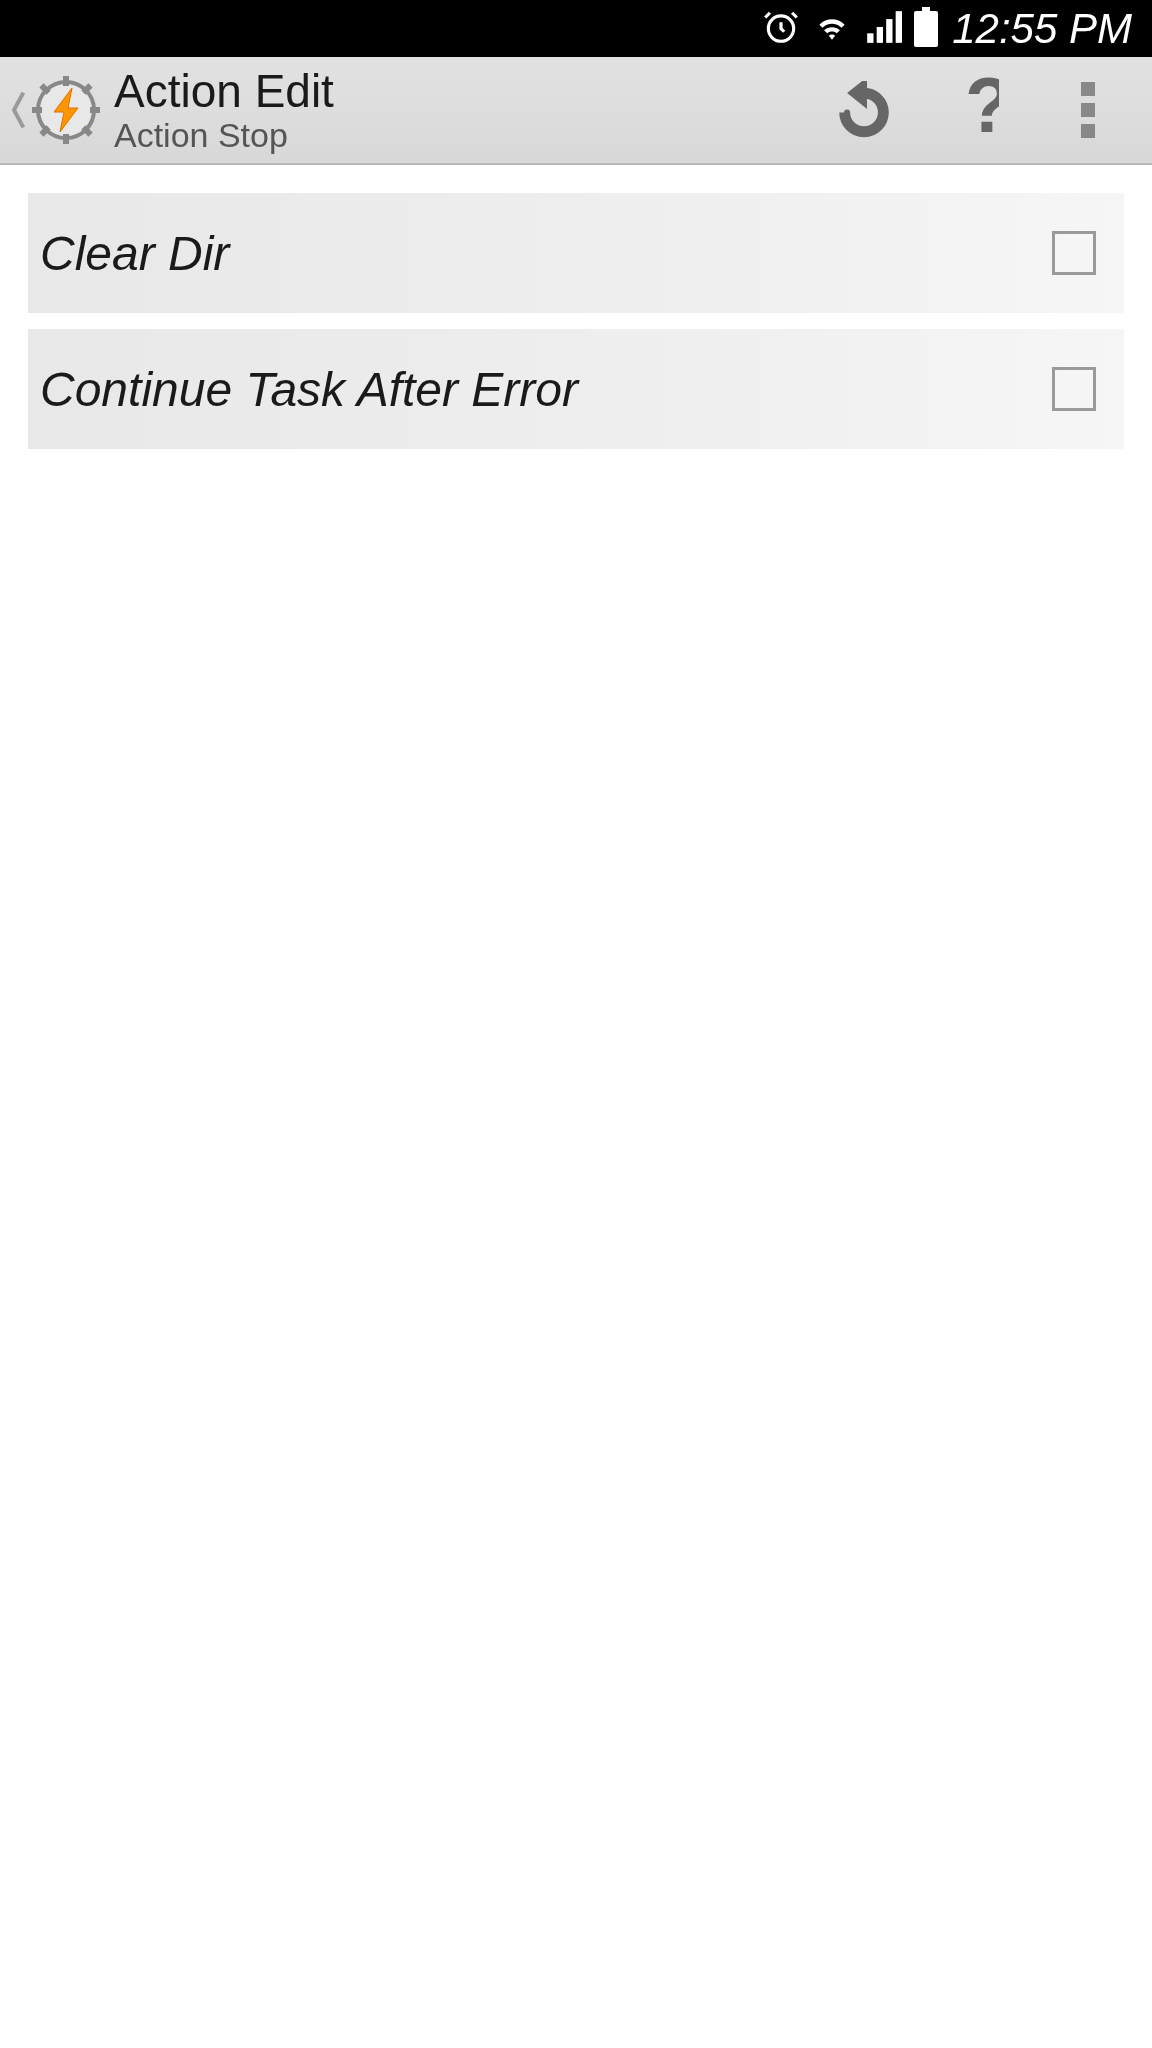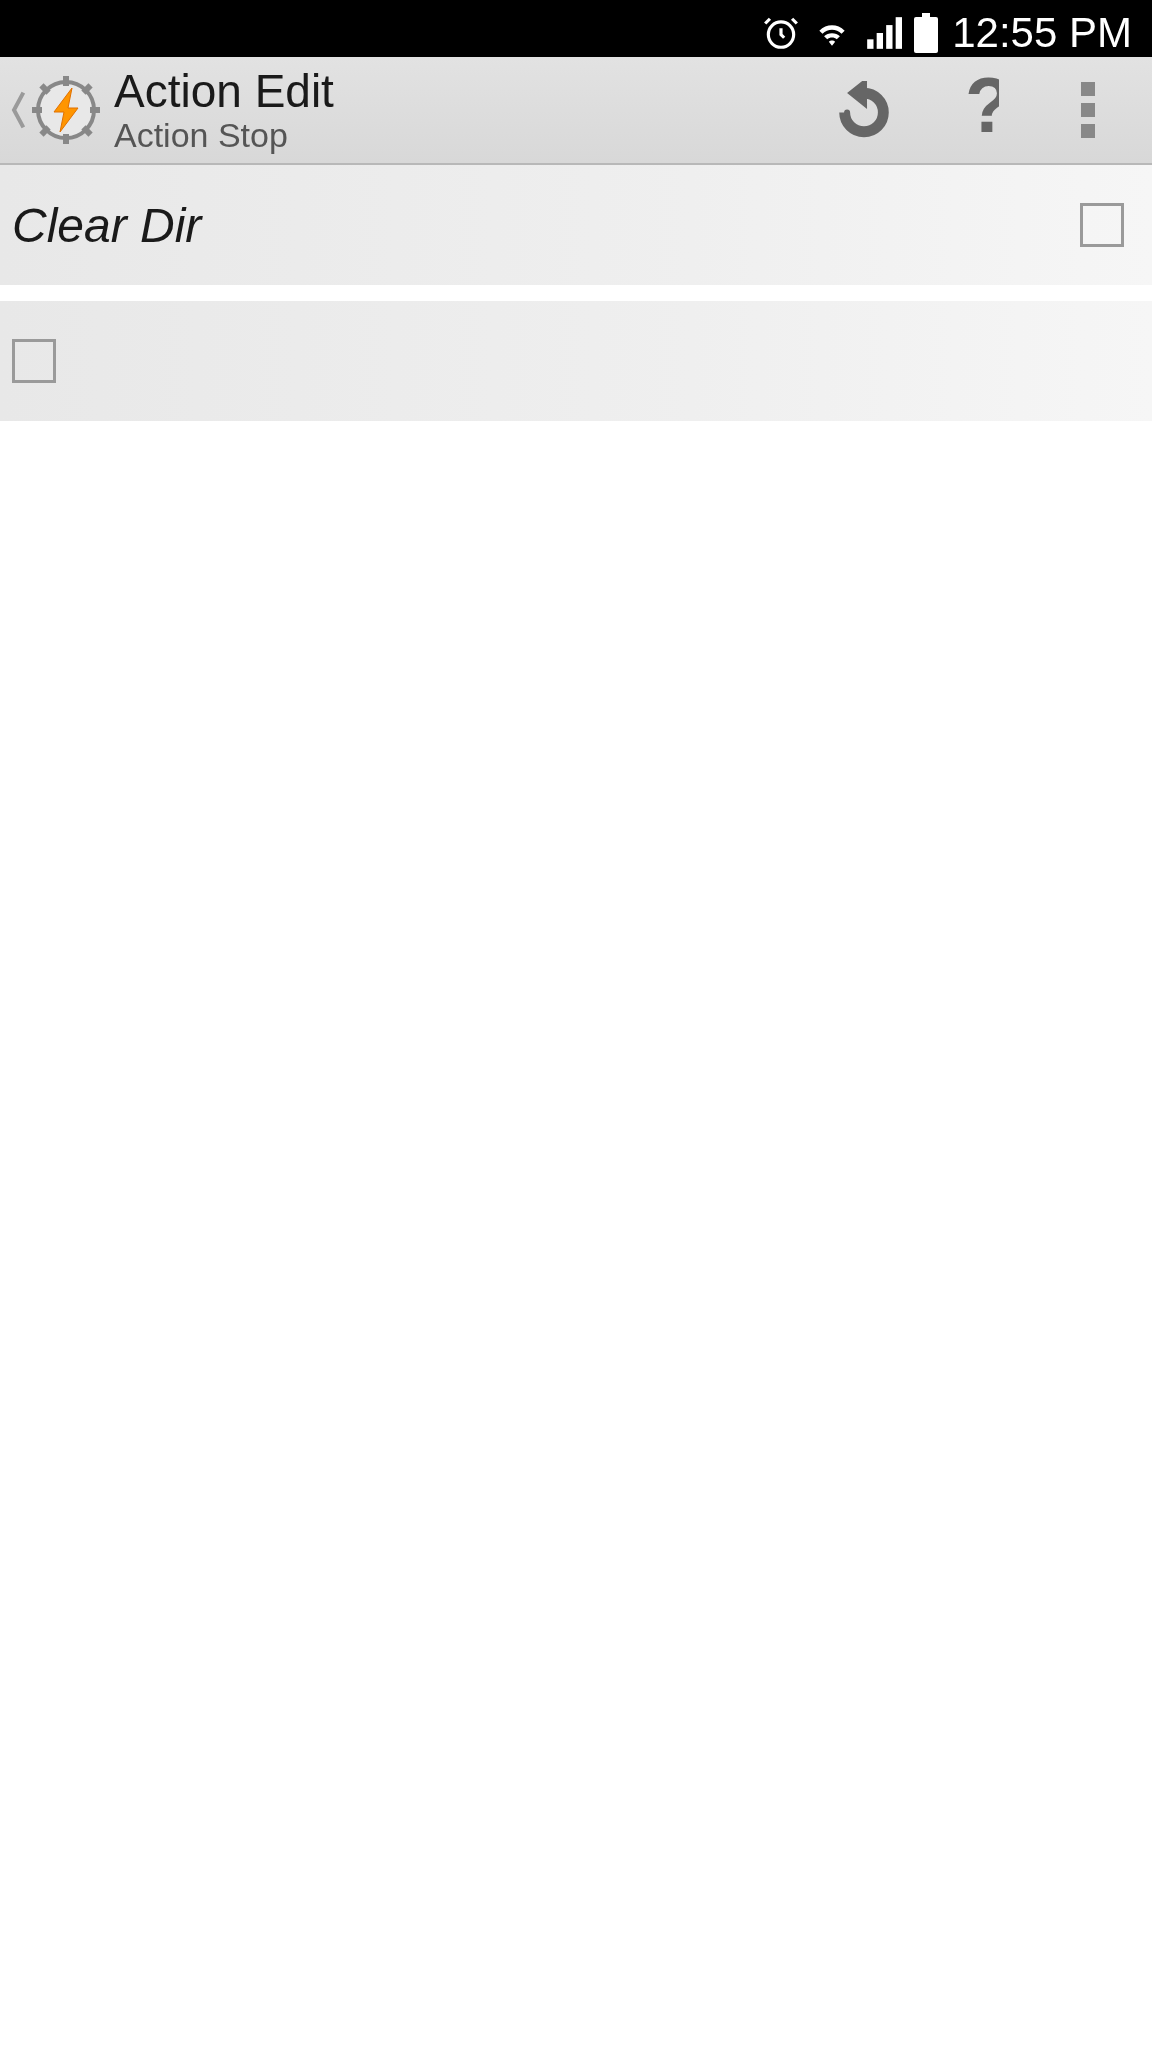--- a/index.html
+++ b/index.html
@@ -12,23 +12,24 @@
       height: 2048px;
       font-family: Arial, Helvetica, sans-serif;
       background: #ffffff;
       overflow: hidden;
     }
     .status-bar {
       height: 57px;
       background: #000000;
       display: flex;
       justify-content: flex-end;
-      align-items: flex-end;
+      align-items: center;
       padding-right: 20px;
       gap: 14px;
+      font-style: italic;
     }
     .status-icons {
       display: flex;
       align-items: center;
       gap: 12px;
     }
     .status-time {
       color: #ffffff;
       font-size: 42px;
       font-weight: 400;
@@ -81,21 +82,21 @@
       padding-right: 24px;
     }
     .action-icon {
       width: 60px;
       height: 60px;
       display: flex;
       align-items: center;
       justify-content: center;
     }
     .content {
-      padding: 0;
+      padding: 28px;
     }
     .option-row {
       height: 120px;
       margin-bottom: 16px;
       background: linear-gradient(to right, #e8e8e8 0%, #efefef 60%, #f6f6f6 100%);
       display: flex;
       align-items: center;
       padding: 0 28px 0 12px;
       justify-content: space-between;
     }
@@ -205,18 +206,19 @@
 </div>
 
 <div class="content">
 
   <div class="option-row">
     <span class="option-label">Clear Dir</span>
     <div class="checkbox"></div>
   </div>
 
   <div class="option-row">
+    <span class="option-label">Continue Task After Error</span>
     <div class="checkbox"></div>
   </div>
 
 
 
 </div>
 
 </body></html>

